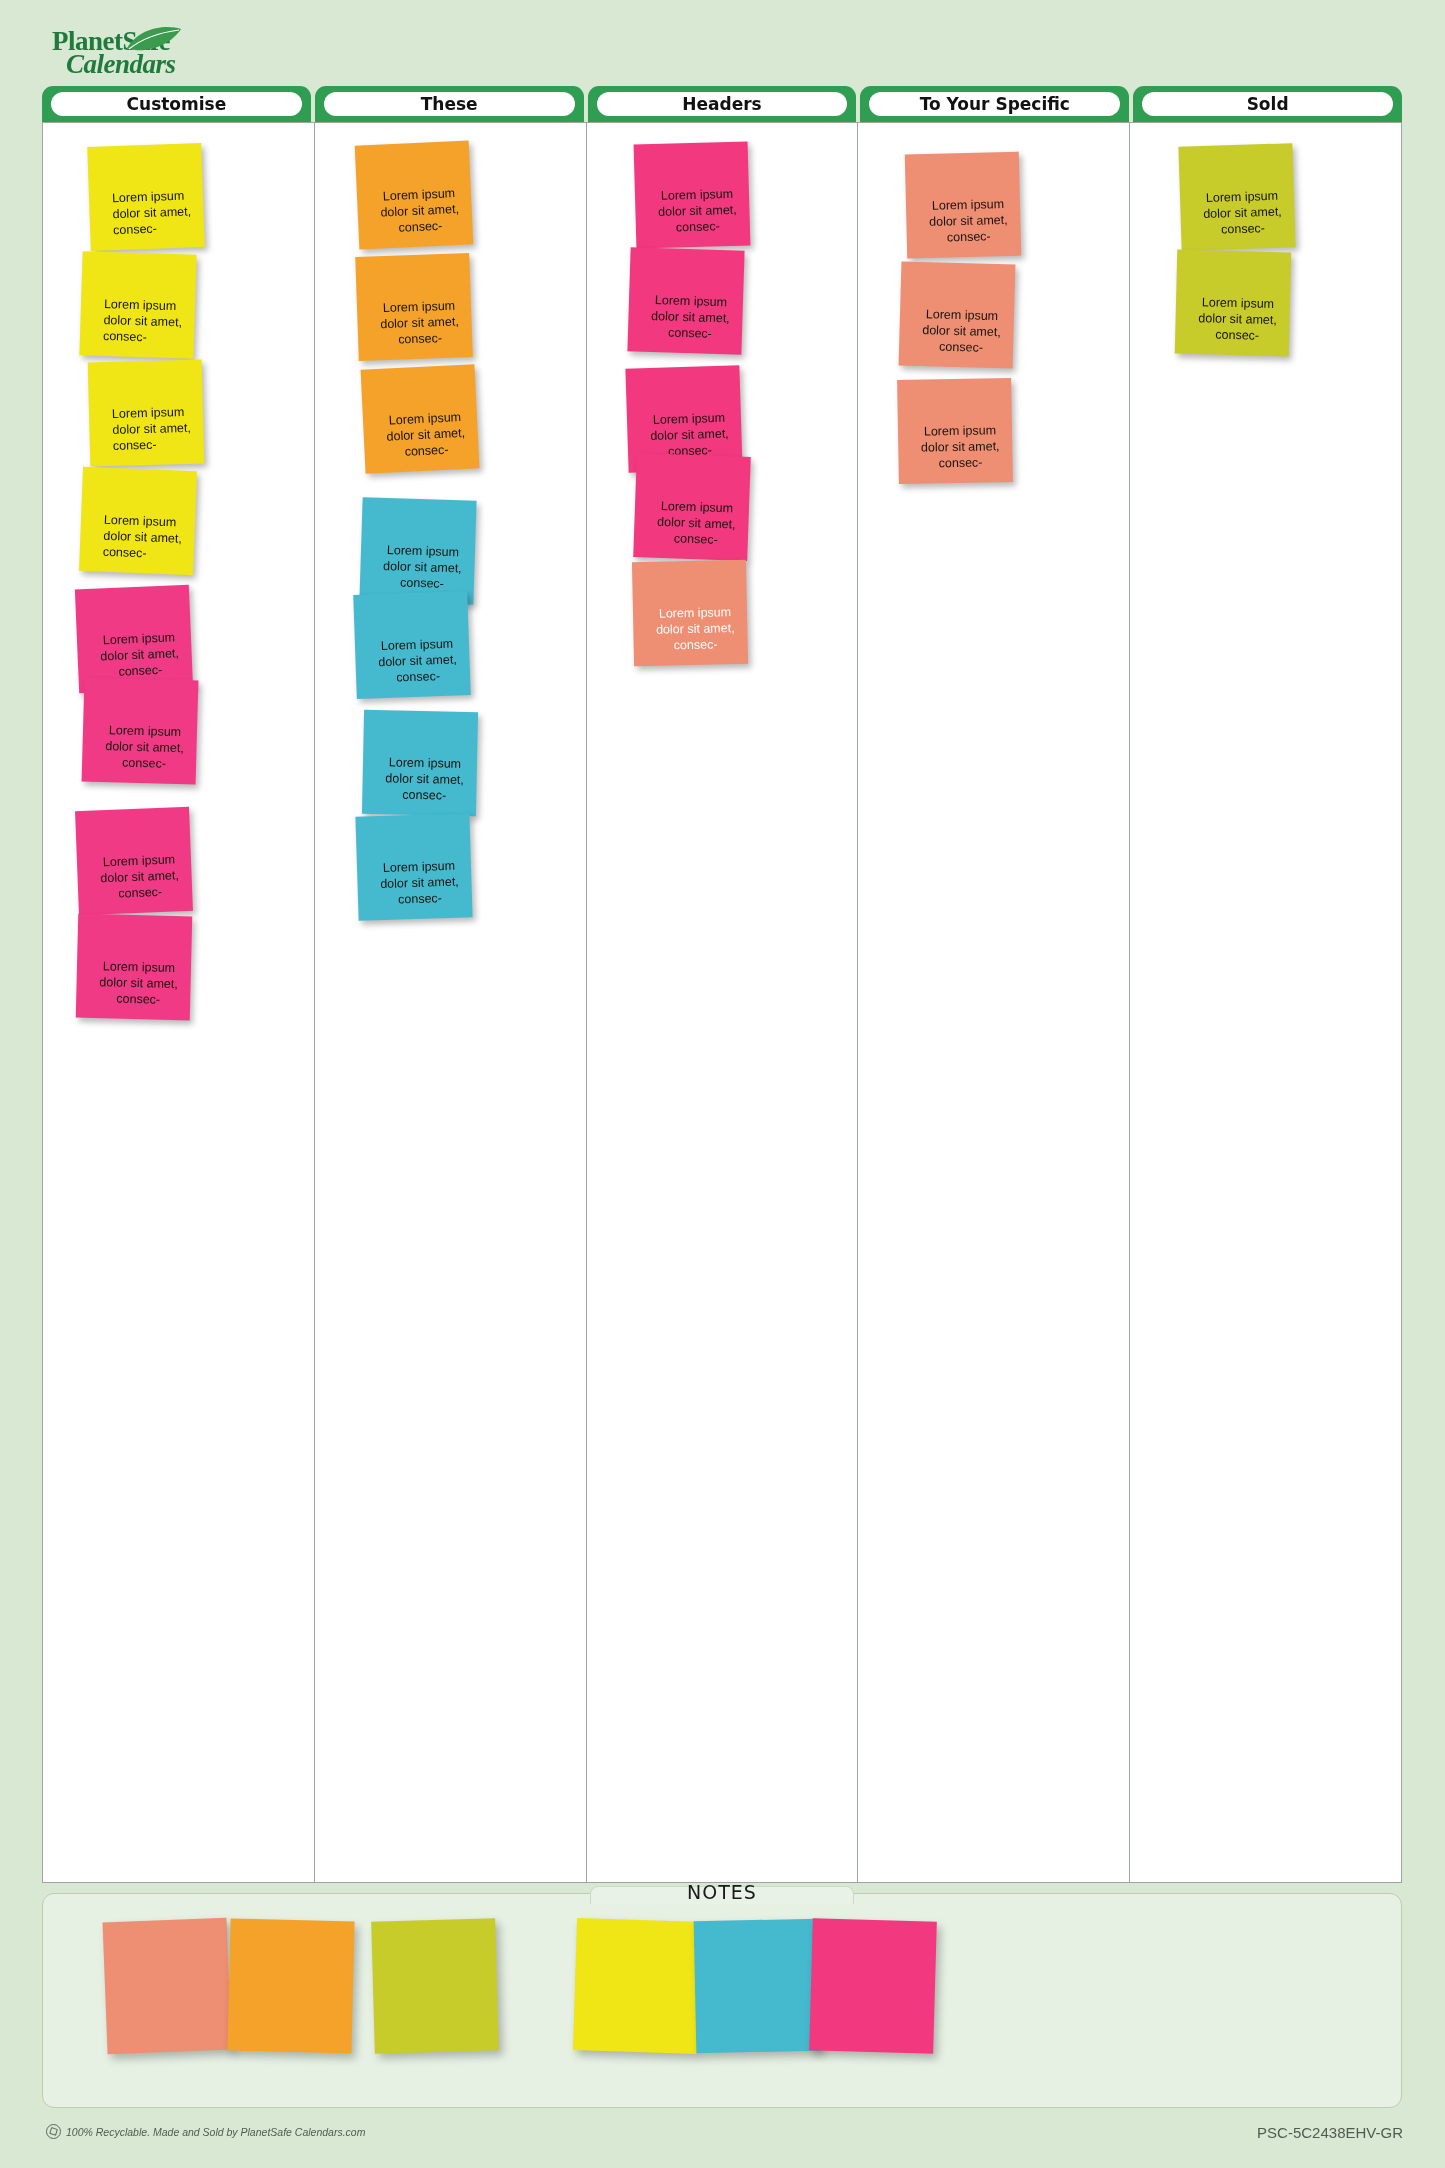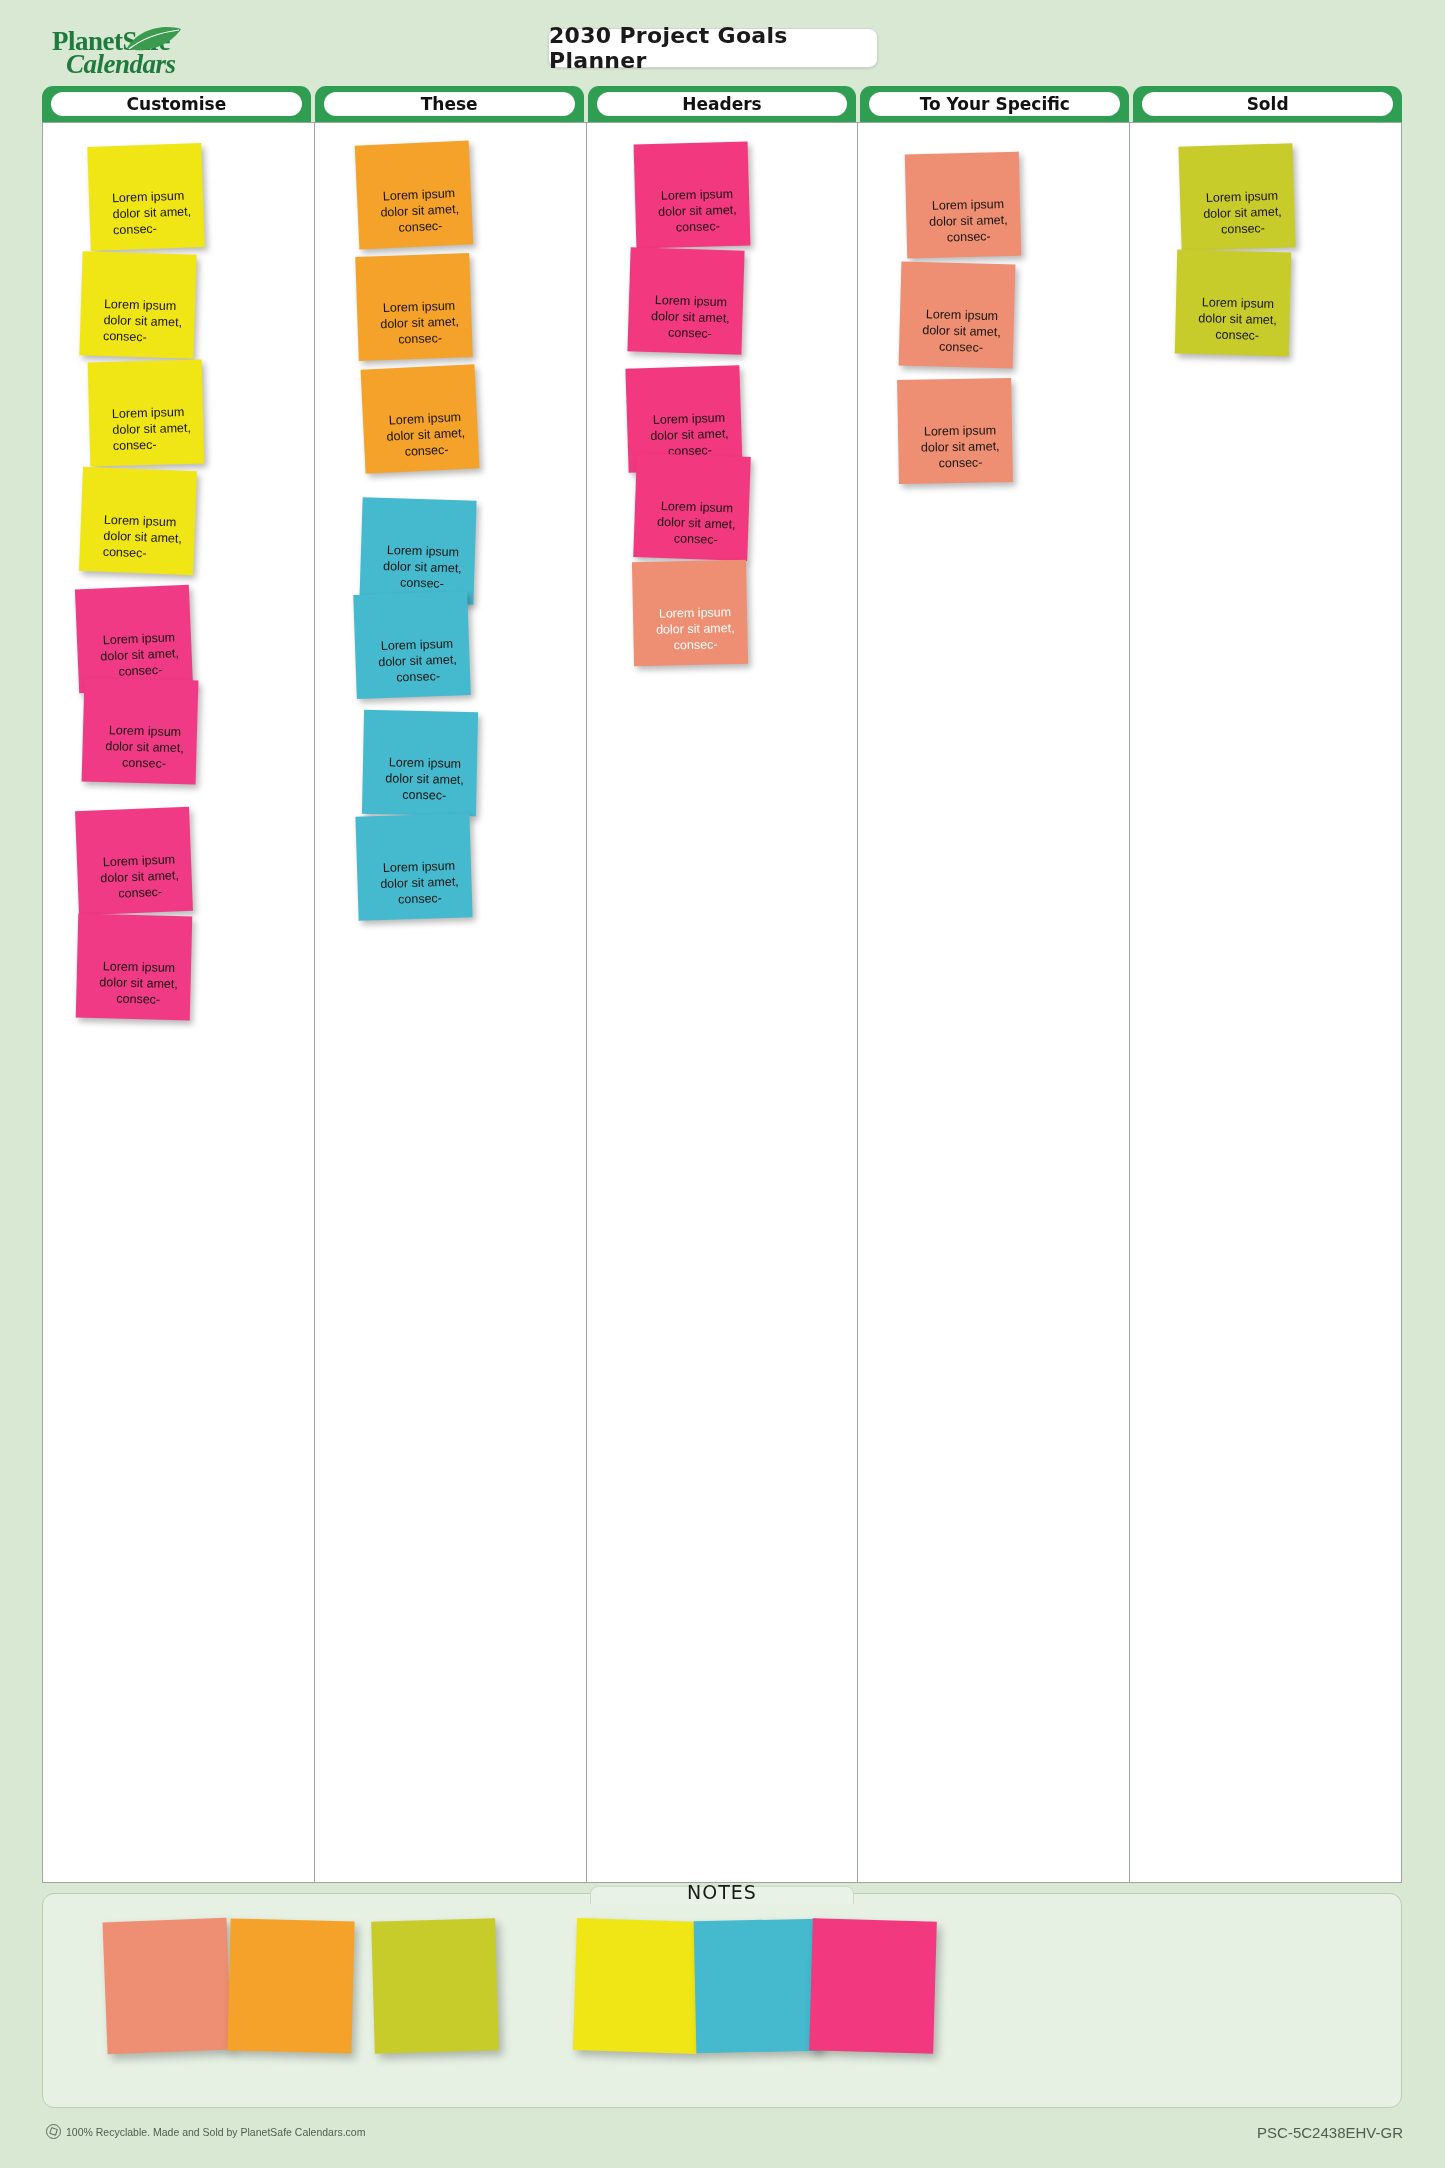--- a/index.html
+++ b/index.html
@@ -141,21 +141,21 @@
   }
   
   .footer{
     position:absolute;left:0;bottom:0;width:100%;height:50px;
   }
   .fl{
     position:absolute;left:46px;top:6px;
     display:flex;align-items:center;gap:5px;
   }
   .fl .ftext{
-    font-size:10.5px;color:#4f5c4f;
+    font-size:10.5px;color:#4f5c4f;font-style:italic;
   }
   .recycle{
     width:13px;height:13px;border:1.3px solid #5c6a5c;border-radius:50%;
     position:relative;flex:0 0 auto;
   }
   .recycle:before{
     content:"";position:absolute;left:2.6px;top:2.6px;width:5.4px;height:5.4px;
     border:1.2px solid #5c6a5c;border-radius:1px;transform:rotate(18deg);
   }
   .fr{
@@ -170,23 +170,20 @@
 
   <div class="brand">
     <span class="brand-l1">PlanetSafe</span>
     <span class="brand-l2">Calendars</span>
   </div>
   <svg class="leaf" viewBox="0 0 58 26">
     <path d="M2 22 C14 2 40 -2 56 3 C48 16 28 26 10 24 Z" fill="#3a9b4e"></path>
     <path d="M4 23 C18 12 38 6 54 4" stroke="#ffffff" stroke-width="1.2" fill="none"></path>
   </svg>
 
-  <div class="title-pill">
-    <span>2030 Project Goals Planner</span>
-  </div>
 
   <div class="board">
     <div class="headrow" id="headrow">
         <div class="hcell">
           <div class="hpill">
             <span>Customise</span>
           </div>
         </div>
         <div class="hcell">
           <div class="hpill">

